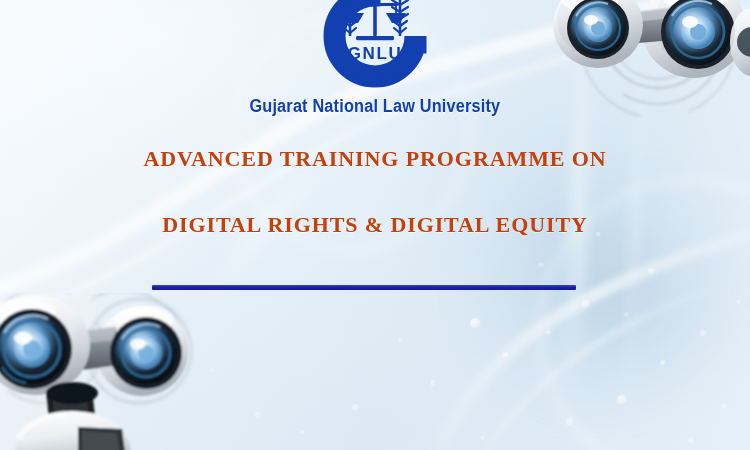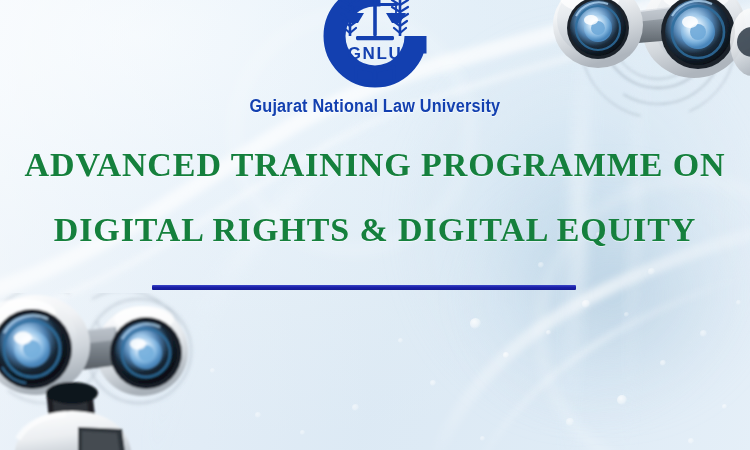--- a/index.html
+++ b/index.html
@@ -98,28 +98,28 @@
   
   .headline {
     position: absolute;
     left: 0; right: 0;
     top: 148px;
     text-align: center;
   }
   .headline-line {
     font-family: "Liberation Serif", "DejaVu Serif", serif;
     font-weight: 700;
-    font-size: 34px;
+    font-size: 22px;
     line-height: 1.0;
     letter-spacing: 0.9px;
-    color: #15803d;
+    color: #c2410c;
     white-space: nowrap;
     text-shadow: 0 1px 0 rgba(255,255,255,0.5);
   }
-  .headline-line + .headline-line { margin-top: 31px; }
+  .headline-line + .headline-line { margin-top: 44px; }
 
   
   .divider {
     position: absolute;
     left: 152px;
     top: 285px;
     width: 424px;
     height: 5px;
     background: linear-gradient(180deg, #3b47c8 0%, #1a1fa8 45%, #141a96 100%);
     border-radius: 1px;

